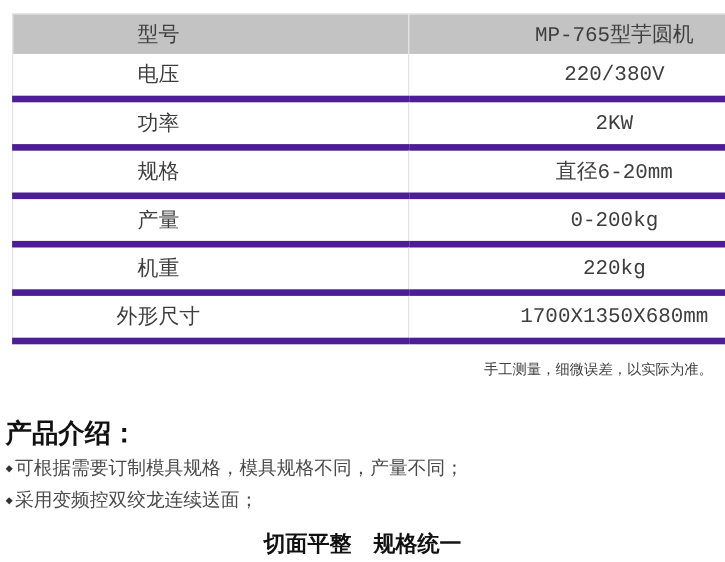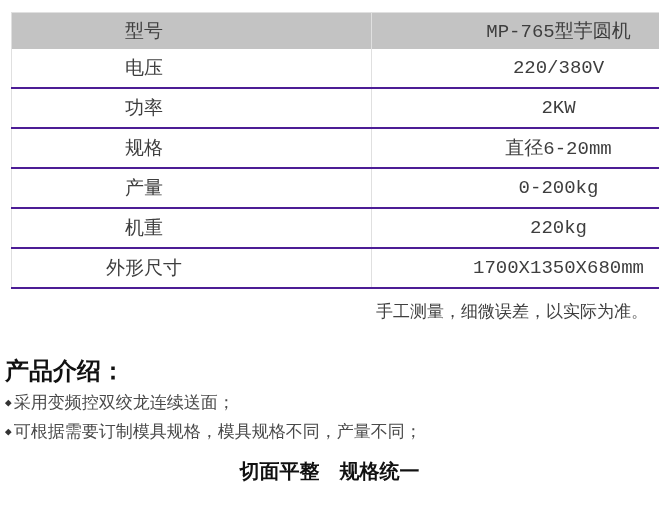--- a/index.html
+++ b/index.html
@@ -21,21 +21,21 @@
     width: 637px;
     border-collapse: collapse;
     table-layout: fixed;
     border: 1px solid #e0e0e0;
   }
   .spec-table td {
     height: 38px;
     font-size: 19px;
     color: #3e3e3e;
     text-align: center;
-    border-bottom: 2px solid #4c1d95;
+    border-bottom: 6px solid #4c1d95;
     padding: 0;
     overflow: hidden;
     white-space: nowrap;
   }
   .spec-table td.label-cell {
     width: 264px;
     padding-right: 95px;
   }
   .spec-table td.value-cell {
     width: 373px;
@@ -43,21 +43,21 @@
   }
   .spec-table tr.header-row td {
     background: #c3c3c3;
     height: 36px;
     border-bottom: none;
   }
   
   .measurement-note {
     margin: 13px 11px 0 0;
     text-align: right;
-    font-size: 17px;
+    font-size: 13px;
     line-height: 22px;
     color: #404040;
   }
   
   .intro {
     margin: 36px 0 0 5px;
   }
   .intro-heading {
     font-size: 24px;
     line-height: 25px;
@@ -129,23 +129,23 @@
   </tr>
       </tbody>
   </table>
 
   <div class="measurement-note">手工测量，细微误差，以实际为准。</div>
 
   <div class="intro">
     <div class="intro-heading">产品介绍：</div>
     <div class="bullet-list" id="bullet-list">
         <div class="bullet-item">
-    <span class="bullet-icon">◆</span><span>采用变频控双绞龙连续送面；</span>
+    <span class="bullet-icon">◆</span><span>可根据需要订制模具规格，模具规格不同，产量不同；</span>
   </div>
         <div class="bullet-item">
-    <span class="bullet-icon">◆</span><span>可根据需要订制模具规格，模具规格不同，产量不同；</span>
+    <span class="bullet-icon">◆</span><span>采用变频控双绞龙连续送面；</span>
   </div>
       </div>
   </div>
 
   <div class="footer-slogan">切面平整　规格统一</div>
 
 </div>
 
 </body></html>

